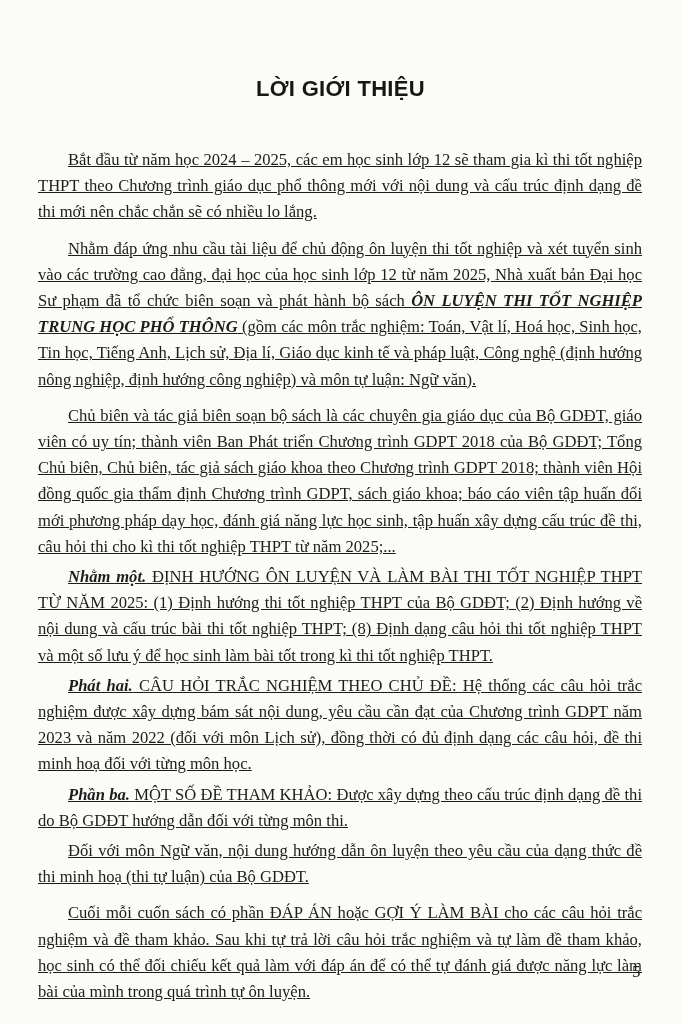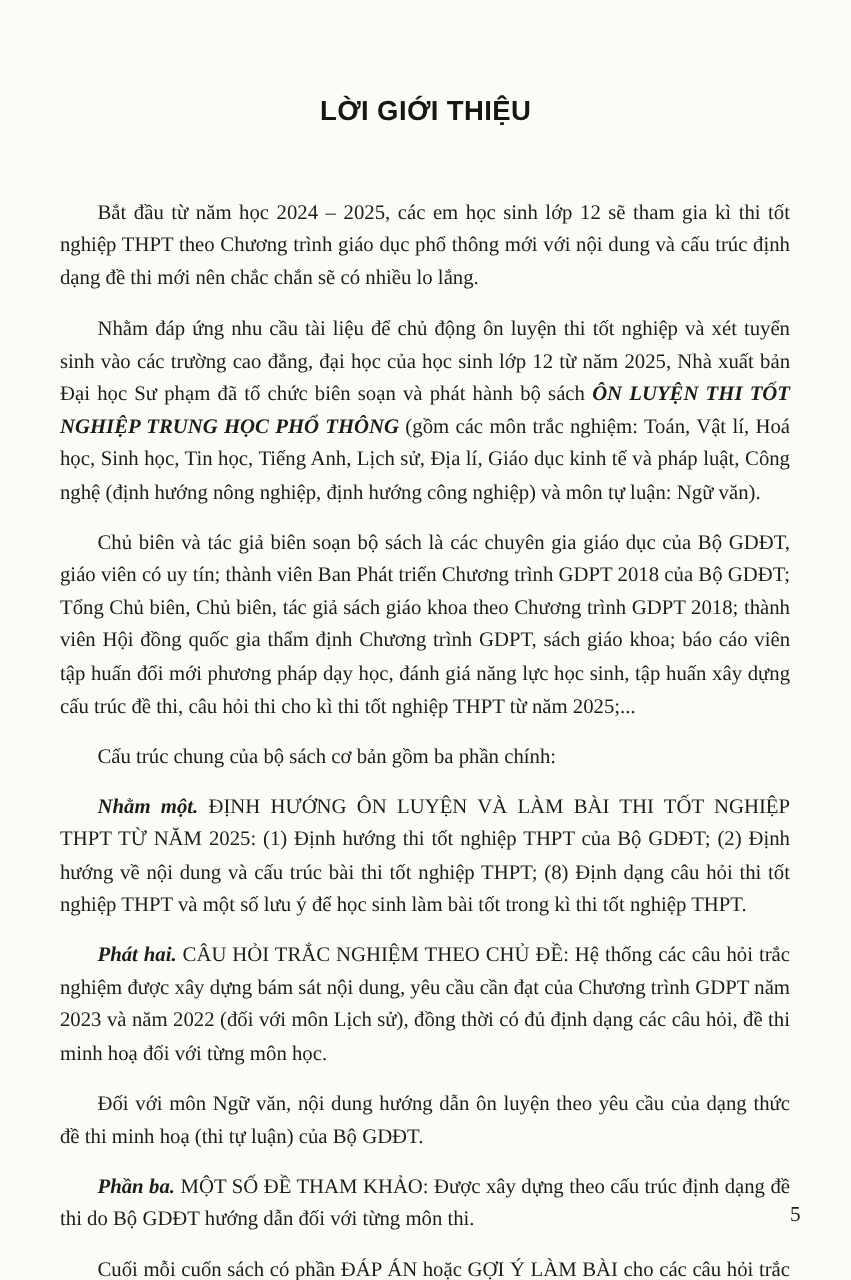--- a/index.html
+++ b/index.html
@@ -13,48 +13,47 @@
     .page { position: absolute; left: 0; top: 0; width: 583px; height: 1024px; padding-left: 16px; }
     .title {
       position: absolute; top: 76px; left: 0; width: 681px; text-align: center;
       font-family: "Liberation Sans", "DejaVu Sans", sans-serif;
       font-weight: bold; font-size: 22px; letter-spacing: 0.3px; color: #161616;
     }
     .body {
       position: absolute; left: 34px; width: 612px; top: 143px;
       font-size: 16.6px; line-height: 26.2px; text-align: justify;
     }
-    .p { margin: 14px; text-indent: 30px; }
+    .p { margin: 4px; text-indent: 30px; text-decoration: underline; }
     .gap-lg { margin-top: 10px; }
     .gap-sm { margin-top: 3px; }
     .bi { font-weight: bold; font-style: italic; }
     .page-number {
       position: absolute; top: 962px; left: 632px; font-size: 17px;
     }
   </style>
 </head>
 <body>
 
 <div class="page">
   <div class="title">LỜI GIỚI THIỆU</div>
 
   <div class="body">
     <p class="p">Bắt đầu từ năm học 2024 – 2025, các em học sinh lớp 12 sẽ tham gia kì thi tốt nghiệp THPT theo Chương trình giáo dục phổ thông mới với nội dung và cấu trúc định dạng đề thi mới nên chắc chắn sẽ có nhiều lo lắng.</p>
 
     <p class="p gap-lg"><span>Nhằm đáp ứng nhu cầu tài liệu để chủ động ôn luyện thi tốt nghiệp và xét tuyển sinh vào các trường cao đẳng, đại học của học sinh lớp 12 từ năm 2025, Nhà xuất bản Đại học Sư phạm đã tổ chức biên soạn và phát hành bộ sách </span><span class="bi">ÔN LUYỆN THI TỐT NGHIỆP TRUNG HỌC PHỔ THÔNG</span><span> (gồm các môn trắc nghiệm: Toán, Vật lí, Hoá học, Sinh học, Tin học, Tiếng Anh, Lịch sử, Địa lí, Giáo dục kinh tế và pháp luật, Công nghệ (định hướng nông nghiệp, định hướng công nghiệp) và môn tự luận: Ngữ văn).</span></p>
 
     <p class="p gap-lg">Chủ biên và tác giả biên soạn bộ sách là các chuyên gia giáo dục của Bộ GDĐT, giáo viên có uy tín; thành viên Ban Phát triển Chương trình GDPT 2018 của Bộ GDĐT; Tổng Chủ biên, Chủ biên, tác giả sách giáo khoa theo Chương trình GDPT 2018; thành viên Hội đồng quốc gia thẩm định Chương trình GDPT, sách giáo khoa; báo cáo viên tập huấn đổi mới phương pháp dạy học, đánh giá năng lực học sinh, tập huấn xây dựng cấu trúc đề thi, câu hỏi thi cho kì thi tốt nghiệp THPT từ năm 2025;...</p>
 
-    <p class="p gap-lg">Cấu trúc chung của bộ sách cơ bản gồm ba phần chính:</p>
 
     <p class="p gap-sm"><span class="bi">Nhằm một.</span><span> ĐỊNH HƯỚNG ÔN LUYỆN VÀ LÀM BÀI THI TỐT NGHIỆP THPT TỪ NĂM 2025: (1) Định hướng thi tốt nghiệp THPT của Bộ GDĐT; (2) Định hướng về nội dung và cấu trúc bài thi tốt nghiệp THPT; (8) Định dạng câu hỏi thi tốt nghiệp THPT và một số lưu ý để học sinh làm bài tốt trong kì thi tốt nghiệp THPT.</span></p>
 
     <p class="p gap-sm"><span class="bi">Phát hai.</span><span> CÂU HỎI TRẮC NGHIỆM THEO CHỦ ĐỀ: Hệ thống các câu hỏi trắc nghiệm được xây dựng bám sát nội dung, yêu cầu cần đạt của Chương trình GDPT năm 2023 và năm 2022 (đối với môn Lịch sử), đồng thời có đủ định dạng các câu hỏi, đề thi minh hoạ đối với từng môn học.</span></p>
 
+    <p class="p gap-sm"><span class="bi">Phần ba.</span><span> MỘT SỐ ĐỀ THAM KHẢO: Được xây dựng theo cấu trúc định dạng đề thi do Bộ GDĐT hướng dẫn đối với từng môn thi.</span></p>
+
     <p class="p gap-sm">Đối với môn Ngữ văn, nội dung hướng dẫn ôn luyện theo yêu cầu của dạng thức đề thi minh hoạ (thi tự luận) của Bộ GDĐT.</p>
-
-    <p class="p gap-sm"><span class="bi">Phần ba.</span><span> MỘT SỐ ĐỀ THAM KHẢO: Được xây dựng theo cấu trúc định dạng đề thi do Bộ GDĐT hướng dẫn đối với từng môn thi.</span></p>
 
     <p class="p gap-lg">Cuối mỗi cuốn sách có phần ĐÁP ÁN hoặc GỢI Ý LÀM BÀI cho các câu hỏi trắc nghiệm và đề tham khảo. Sau khi tự trả lời câu hỏi trắc nghiệm và tự làm đề tham khảo, học sinh có thể đối chiếu kết quả làm với đáp án để có thể tự đánh giá được năng lực làm bài của mình trong quá trình tự ôn luyện.</p>
   </div>
 
   <div class="page-number">5</div>
 </div>
 
 </body></html>

